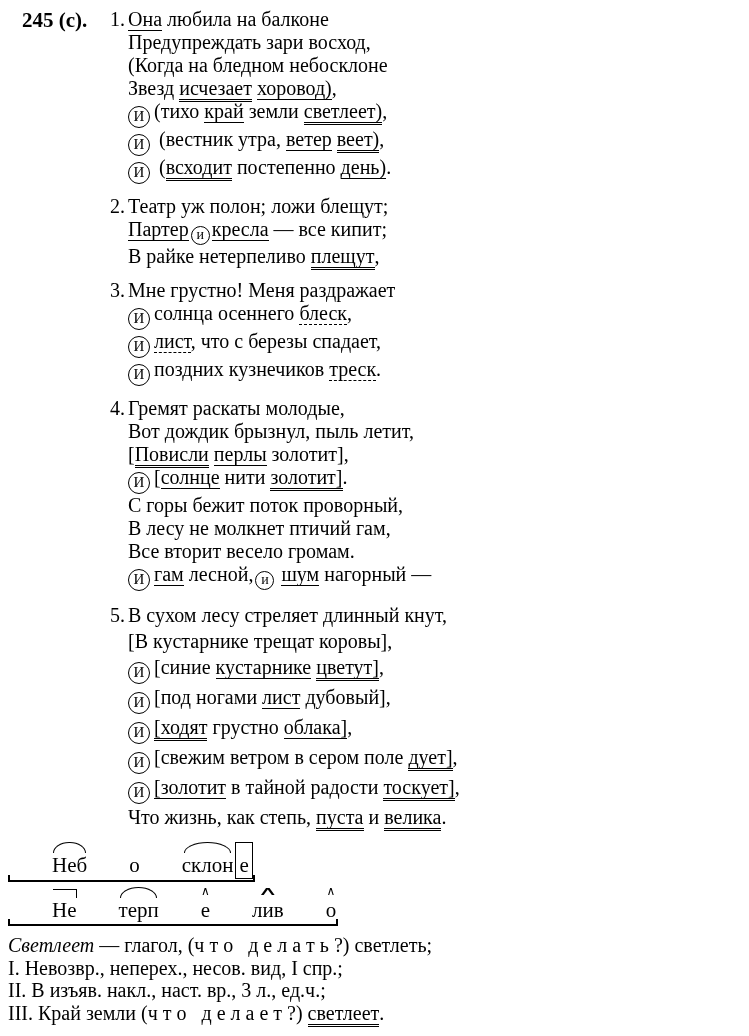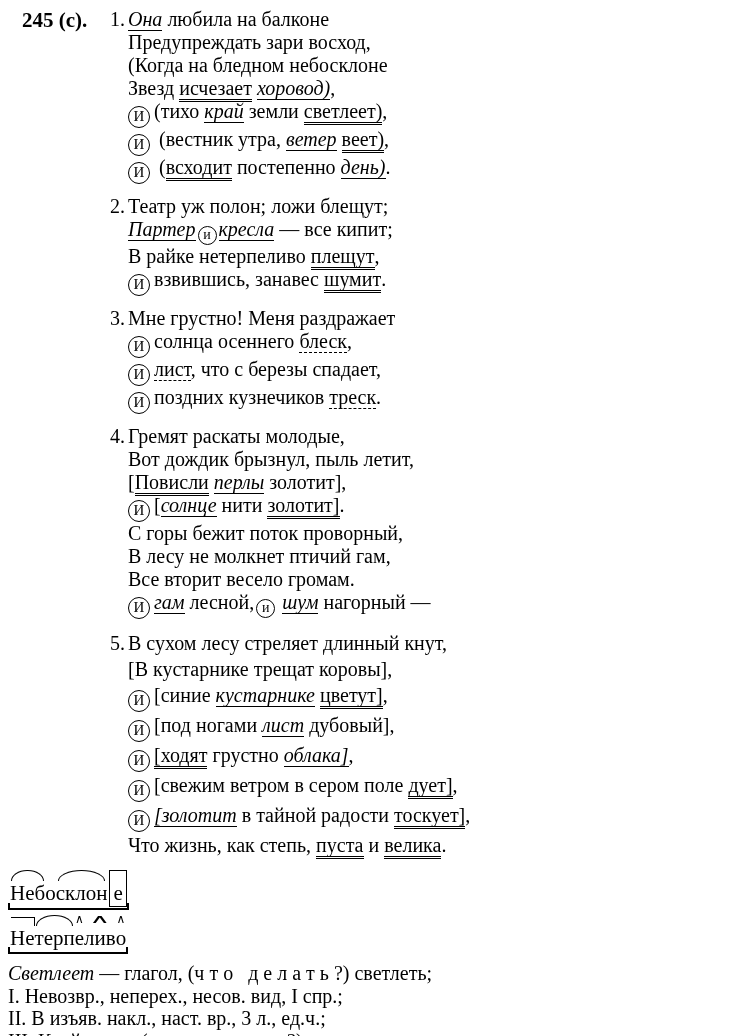--- a/index.html
+++ b/index.html
@@ -8,34 +8,34 @@
     font-family:"Liberation Serif","DejaVu Serif",serif;
     position:relative; overflow:hidden;
   }
   .ex-number { position:absolute; left:22px; top:8px; font-size:21px; font-weight:bold; }
   .poem { margin:8px 0 0 110px; }
   .section { margin-bottom:11px; }
   .line { position:relative; padding-left:18px; font-size:20px; line-height:23px; white-space:pre-wrap; }
   .section.s5 .line { line-height:26px; }
   .num { position:absolute; left:0; }
   .sp { }
-  .u1 { border-bottom:1px solid #000;font-style:italic; }
+  .u1 { border-bottom:1px solid #000; }
   .u2 { border-bottom:3px double #000; padding-bottom:0;font-family:Liberation Serif, serif; }
   .ud { border-bottom:1px dashed #000; }
   .it { font-style:italic; }
   .circle { display:inline-block; border:1.5px solid #000; border-radius:50%; text-align:center; }
   .ci  { width:20px; height:20px; line-height:19px; font-size:15px; margin-right:4px; vertical-align:-3px; }
   .cis { width:17px; height:17px; line-height:16px; font-size:14px; margin:0 2px; vertical-align:-3px; }
   .morph { margin:6px 0 2px 8px; }
   .morph-row { margin-bottom:4px; }
   .morph-word { position:relative; display:inline-block; font-size:21px; border-bottom:2px solid #000; padding:0 2px 1px 2px; }
   .morph-word::before, .morph-word::after { content:""; position:absolute; bottom:-2px; width:0; height:7px; border-left:2px solid #000; }
   .morph-word::before { left:0; }
   .morph-word::after  { right:0; }
-  .mp { position:relative; display:inline-block; padding-top:12px; }
+  .mp { position:relative; display:inline-block; padding-top:12px;margin-left:42px; }
   .m-arc::before { content:""; position:absolute; top:1px; left:4%; right:4%; height:10px;
     border:1.6px solid #000; border-bottom:none; border-radius:50% 50% 0 0 / 100% 100% 0 0; }
   .m-box { border:1.7px solid #000; padding:10px 3px 0 3px !important; margin-left:2px; }
   .m-caret::before { content:"\2227"; position:absolute; top:-1px; left:0; right:0; text-align:center;
     font-size:12px; line-height:1; font-family:"DejaVu Sans",sans-serif; }
   .m-wide::before { transform:scaleX(2.4); }
   .m-prefix::before { content:""; position:absolute; top:3px; left:1px; right:0; height:8px;
     border-top:1.8px solid #000; border-right:1.8px solid #000; }
   .analysis { margin:8px 0 0 8px; }
   .aline { font-size:20px; line-height:22.5px; white-space:pre-wrap; }
@@ -52,21 +52,20 @@
       <div class="line"><span class="sp">(Когда на бледном небосклоне</span></div>
       <div class="line"><span class="sp">Звезд </span><span class="sp u2">исчезает</span><span class="sp"> </span><span class="sp u1">хоровод)</span><span class="sp">,</span></div>
       <div class="line"><span class="circle ci">И</span><span class="sp">(тихо </span><span class="sp u1">край</span><span class="sp"> земли </span><span class="sp u2">светлеет)</span><span class="sp">,</span></div>
       <div class="line"><span class="circle ci">И</span><span class="sp"> (вестник утра, </span><span class="sp u1">ветер</span><span class="sp"> </span><span class="sp u2">веет)</span><span class="sp">,</span></div>
       <div class="line"><span class="circle ci">И</span><span class="sp"> (</span><span class="sp u2">всходит</span><span class="sp"> постепенно </span><span class="sp u1">день)</span><span class="sp">.</span></div>
     </div>
     <div class="section">
       <div class="line"><span class="num">2.</span><span class="sp">Театр уж полон; ложи блещут;</span></div>
       <div class="line"><span class="sp u1">Партер</span><span class="circle cis">и</span><span class="sp u1">кресла</span><span class="sp"> — все кипит;</span></div>
       <div class="line"><span class="sp">В райке нетерпеливо </span><span class="sp u2">плещут</span><span class="sp">,</span></div>
-      <div class="line"><span class="circle ci">И</span><span class="sp">взвившись, занавес </span><span class="sp u2">шумит</span><span class="sp">.</span></div>
     </div>
     <div class="section">
       <div class="line"><span class="num">3.</span><span class="sp">Мне грустно! Меня раздражает</span></div>
       <div class="line"><span class="circle ci">И</span><span class="sp">солнца осеннего </span><span class="sp ud">блеск</span><span class="sp">,</span></div>
       <div class="line"><span class="circle ci">И</span><span class="sp ud">лист</span><span class="sp">, что с березы спадает,</span></div>
       <div class="line"><span class="circle ci">И</span><span class="sp">поздних кузнечиков </span><span class="sp ud">треск</span><span class="sp">.</span></div>
     </div>
     <div class="section">
       <div class="line"><span class="num">4.</span><span class="sp">Гремят раскаты молодые,</span></div>
       <div class="line"><span class="sp">Вот дождик брызнул, пыль летит,</span></div>

